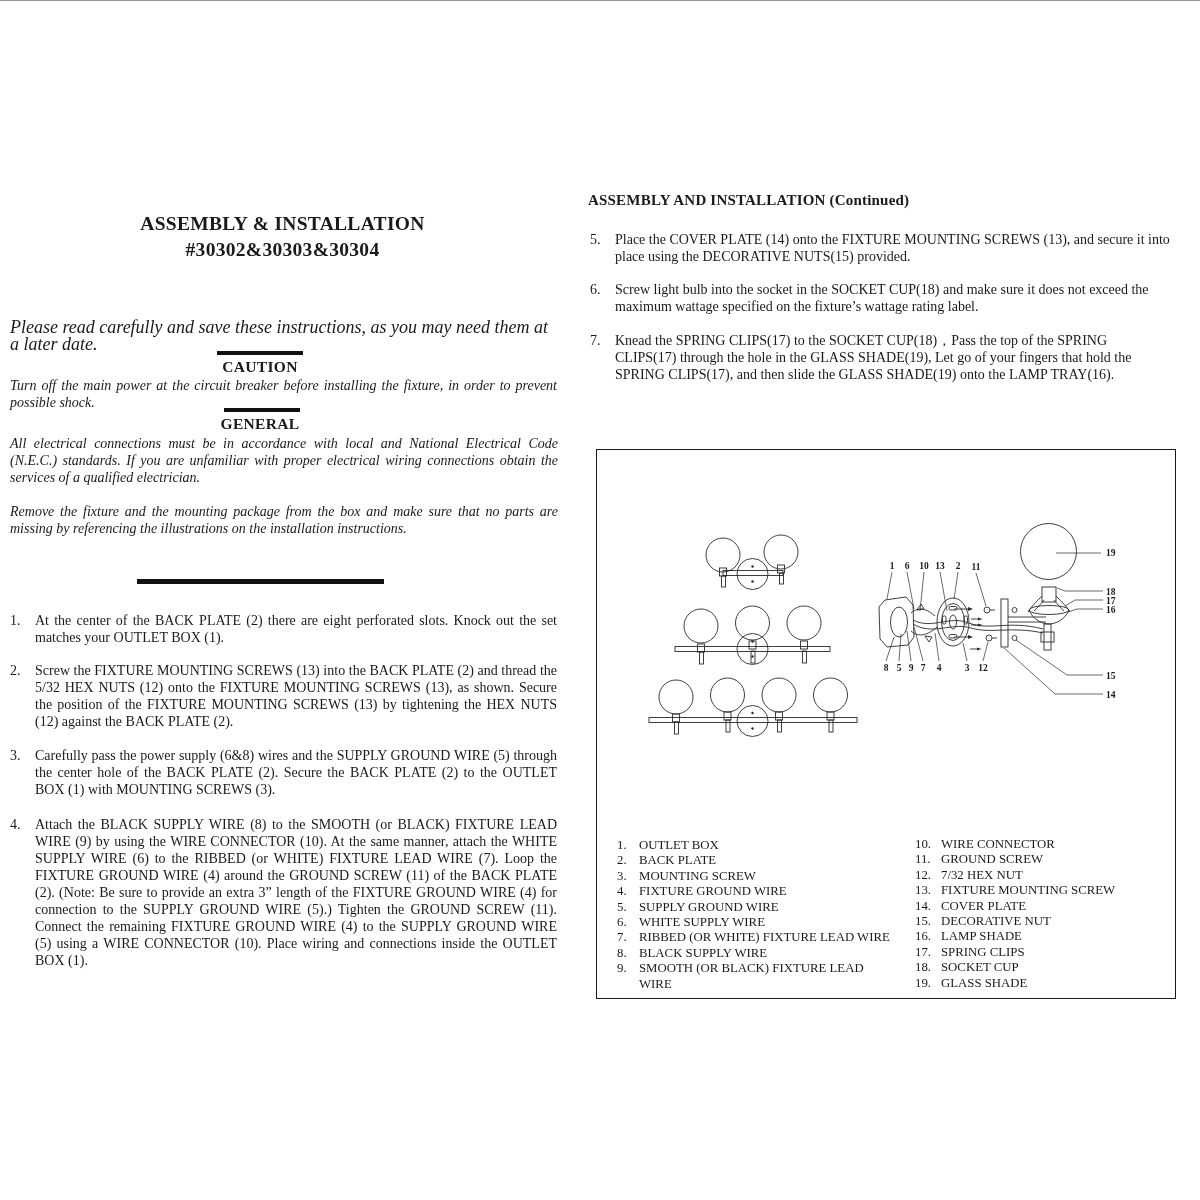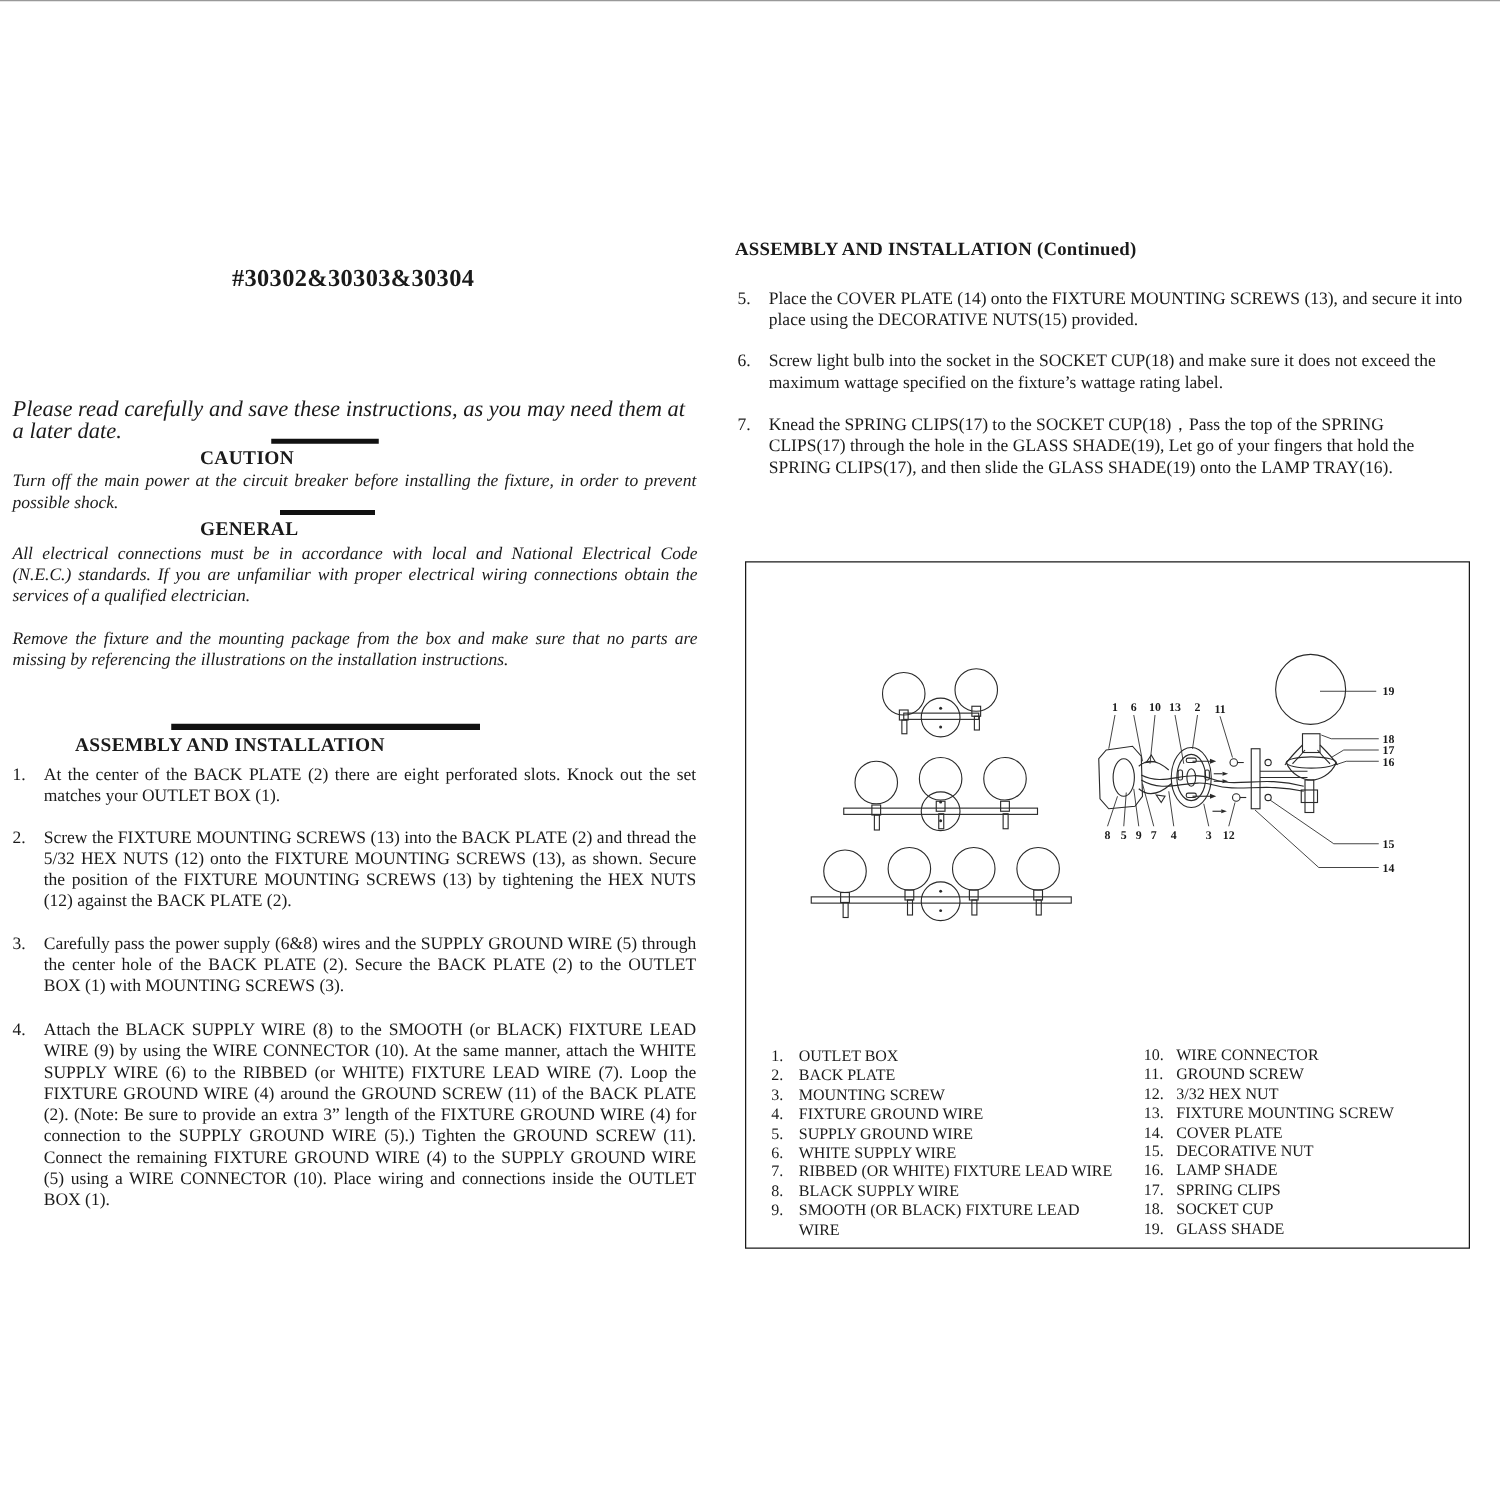--- a/index.html
+++ b/index.html
@@ -3,57 +3,57 @@
 <meta charset="utf-8">
 <style>
   html,body{margin:0;padding:0;background:#e8e8e8;}
   .page{position:relative;width:1200px;height:1200px;background:#ffffff;
         font-family:"Liberation Serif", serif;color:#1a1a1a;overflow:hidden;
         border-top:1px solid #999;}
   .abs{position:absolute;}
   .doc-title{font-weight:bold;font-size:19.5px;line-height:25.5px;text-align:center;letter-spacing:.3px;}
   .intro{font-style:italic;font-size:18px;line-height:17px;}
   .rule{background:#111;}
-  .sec-head{font-weight:bold;font-size:15.5px;letter-spacing:.3px;text-align:left;}
+  .sec-head{font-weight:bold;font-size:15.5px;letter-spacing:.3px;text-align:center;}
   .para{font-size:14px;line-height:17px;text-align:justify;font-style:italic;}
   .item{display:flex;font-size:14px;line-height:17px;}
   .item .num{flex:0 0 25px;}
   .item .itxt{flex:1;text-align:justify;}
   .item.rag .itxt{text-align:left;}
   .r-head{font-weight:bold;font-size:15px;letter-spacing:.2px;}
   .completed{font-size:14.5px;letter-spacing:.2px;}
   .diagram-box{border:1.5px solid #1a1a1a;background:#fff;}
   .prow{display:flex;font-size:12.8px;line-height:15.4px;}
   .prow .pnum{flex:0 0 22px;}
   .prow .plabel{white-space:pre-line;}
   .parts-col-right .prow .pnum{flex:0 0 26px;}
   .callout{font-family:"Liberation Serif",serif;font-weight:bold;font-size:9.5px;fill:#1a1a1a;stroke:none;}
 </style>
 </head>
 <body>
 
 <div class="page">
 
   <div class="abs doc-title" style="top:210px;left:0;width:565px">
+    <div>ASSEMBLY &amp; INSTALLATION</div>
     <div>#30302&amp;30303&amp;30304</div>
   </div>
 
   <div class="abs intro" style="top:318px;left:10px;width:548px">Please read carefully and save these instructions, as you may need them at a later date.</div>
 
   <div class="abs rule" style="top:350px;left:217px;width:86px;height:3.5px"></div>
   <div class="abs sec-head" style="top:357px;left:160px;width:200px">CAUTION</div>
   <div class="abs para" style="top:376px;left:10px;width:547px">Turn off the main power at the circuit breaker before installing the fixture, in order to prevent possible shock.</div>
 
   <div class="abs rule" style="top:407px;left:224px;width:76px;height:3.5px"></div>
   <div class="abs sec-head" style="top:414px;left:160px;width:200px">GENERAL</div>
   <div class="abs para" style="top:502px;left:10px;width:548px">Remove the fixture and the mounting package from the box and make sure that no parts are missing by referencing the illustrations on the installation instructions.</div>
   <div class="abs para" style="top:434px;left:10px;width:548px">All electrical connections must be in accordance with local and National Electrical Code (N.E.C.) standards.  If you are unfamiliar with proper electrical wiring connections obtain the services of a qualified electrician.</div>
 
   <div class="abs rule" style="top:578px;left:137px;width:247px;height:4.5px"></div>
-  <div class="abs sec-head" style="top:587px;left:60px;width:460px">ASSEMBLY AND INSTALLATION</div>
 
   <div class="abs item" style="top:611px;left:10px;width:547px">
     <span class="num">1.</span>
     <div class="itxt">At the center of the BACK PLATE (2) there are eight perforated slots.  Knock out the set matches your OUTLET BOX (1).</div>
   </div>
   <div class="abs item" style="top:661px;left:10px;width:547px">
     <span class="num">2.</span>
     <div class="itxt">Screw the  FIXTURE MOUNTING SCREWS (13) into the BACK PLATE (2) and thread the 5/32 HEX NUTS (12) onto the FIXTURE MOUNTING SCREWS (13), as shown.  Secure the position of the FIXTURE MOUNTING SCREWS (13) by tightening the HEX NUTS (12) against the BACK PLATE (2).</div>
   </div>
   <div class="abs item" style="top:746px;left:10px;width:547px">
@@ -279,21 +279,21 @@
       <div class="prow">
           <span class="pnum">10.</span>
           <span class="plabel">WIRE CONNECTOR</span>
         </div>
       <div class="prow">
           <span class="pnum">11.</span>
           <span class="plabel">GROUND SCREW</span>
         </div>
       <div class="prow">
           <span class="pnum">12.</span>
-          <span class="plabel">3/32 HEX NUT</span>
+          <span class="plabel">7/32 HEX NUT</span>
         </div>
       <div class="prow">
           <span class="pnum">13.</span>
           <span class="plabel">FIXTURE MOUNTING SCREW</span>
         </div>
       <div class="prow">
           <span class="pnum">14.</span>
           <span class="plabel">COVER PLATE</span>
         </div>
       <div class="prow">

